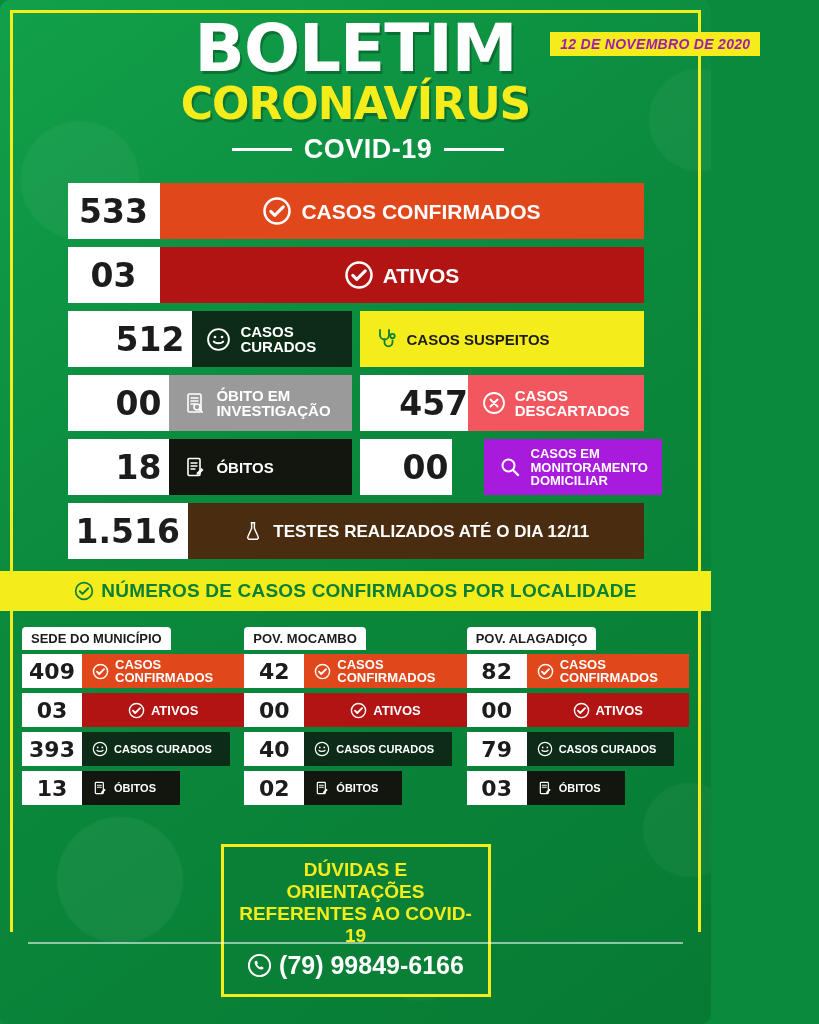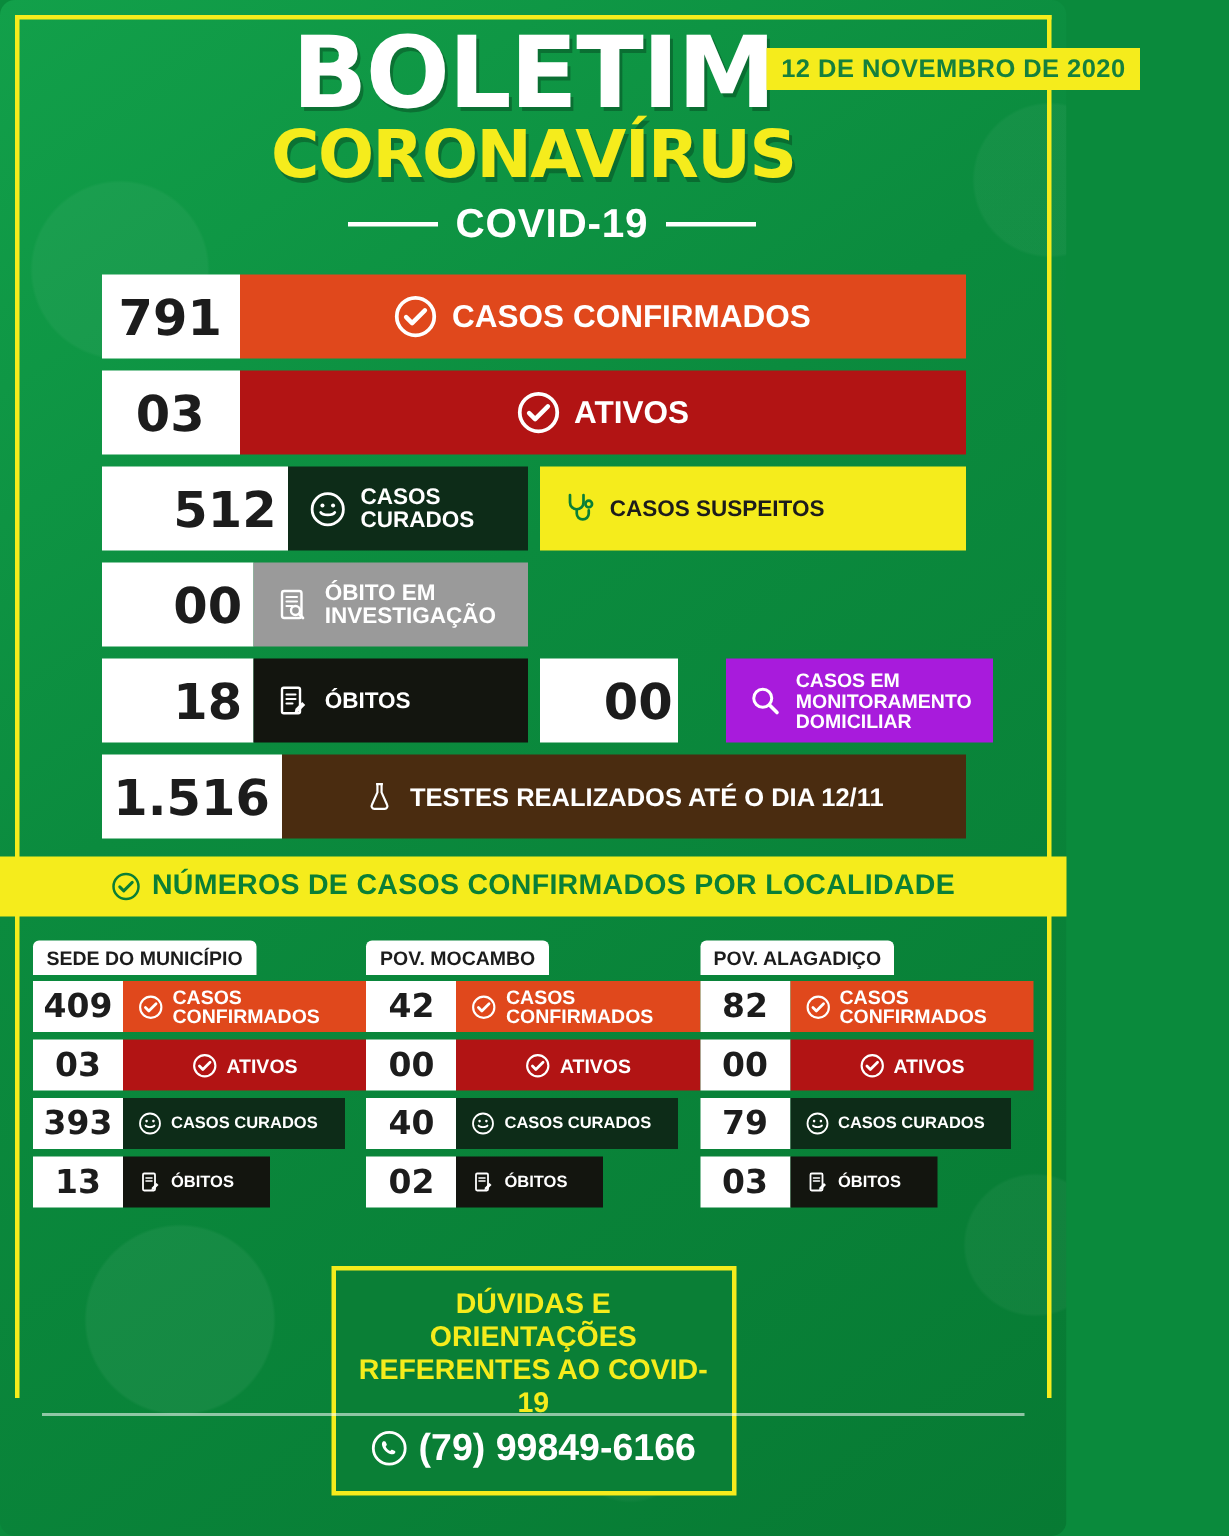--- a/index.html
+++ b/index.html
@@ -32,22 +32,22 @@
   .header { position: relative; padding-top: 18px; text-align: center; }
   .title-row { position: relative; display: inline-block; }
   .boletim {
     font-size: 66px; font-weight: bold; color: #ffffff;
     letter-spacing: -1px; line-height: 0.95;
     text-shadow: 2px 3px 0 rgba(0,0,0,0.25);
     font-family: "DejaVu Sans", sans-serif;
   }
   .datebox {
     position: absolute; right: -244px; top: 14px;
-    background: #f5ec1c; color: #15803d;
-    font-size: 17px; font-weight: bold; 
+    background: #f5ec1c; color: #a21caf;
+    font-size: 14px; font-weight: bold; font-style: italic;
     padding: 4px 10px; letter-spacing: 0.3px; white-space: nowrap;
   }
   .corona {
     font-size: 44px; font-weight: bold; color: #f5ec1c;
     letter-spacing: -1px; line-height: 0.95; margin-top: 2px;
     text-shadow: 2px 3px 0 rgba(0,0,0,0.25);
     font-family: "DejaVu Sans", sans-serif;
   }
   .covid-row {
     display: flex; align-items: center; justify-content: center;
@@ -171,21 +171,21 @@
       <span class="line"></span>
       <span class="covid">COVID-19</span>
       <span class="line"></span>
     </div>
   </div>
 
   <div class="stats">
 
     <div class="row">
       <div class="bar full">
-        <div class="num">791</div>
+        <div class="num">533</div>
         <div class="lbl c-conf center">
           <span class="ic">
             <svg width="30" height="30" viewBox="0 0 24 24">
                 <circle cx="12" cy="12" r="10" fill="none" stroke="#fff" stroke-width="2"></circle>
                 <path d="M7 12.3l3.2 3.2L17 8.7" fill="none" stroke="#fff" stroke-width="2.4" stroke-linecap="round" stroke-linejoin="round"></path>
               </svg>
           </span>
           <span>CASOS CONFIRMADOS</span>
         </div>
       </div>
@@ -241,20 +241,32 @@
         <div class="lbl c-obin small">
           <span class="ic">
             <svg width="24" height="24" viewBox="0 0 24 24">
                 <rect x="5" y="3" width="13" height="18" rx="1.5" fill="none" stroke="#fff" stroke-width="1.6"></rect>
                 <path d="M8 7h7M8 10h7M8 13h4" stroke="#fff" stroke-width="1.4" stroke-linecap="round"></path>
                 <circle cx="14" cy="16" r="3" fill="none" stroke="#fff" stroke-width="1.6"></circle>
                 <path d="M16.3 18.3L19 21" stroke="#fff" stroke-width="1.8" stroke-linecap="round"></path>
               </svg>
           </span>
           <span>ÓBITO EM INVESTIGAÇÃO</span>
+        </div>
+      </div>
+      <div class="bar half">
+        <div class="num">457</div>
+        <div class="lbl c-desc small">
+          <span class="ic">
+            <svg width="24" height="24" viewBox="0 0 24 24">
+                <circle cx="12" cy="12" r="10" fill="none" stroke="#fff" stroke-width="1.8"></circle>
+                <path d="M8.5 8.5l7 7M15.5 8.5l-7 7" stroke="#fff" stroke-width="2" stroke-linecap="round"></path>
+              </svg>
+          </span>
+          <span>CASOS DESCARTADOS</span>
         </div>
       </div>
     </div>
 
     <div class="row">
       <div class="bar half">
         <div class="num">18</div>
         <div class="lbl c-obit small">
           <span class="ic">
             <svg width="24" height="24" viewBox="0 0 24 24">

